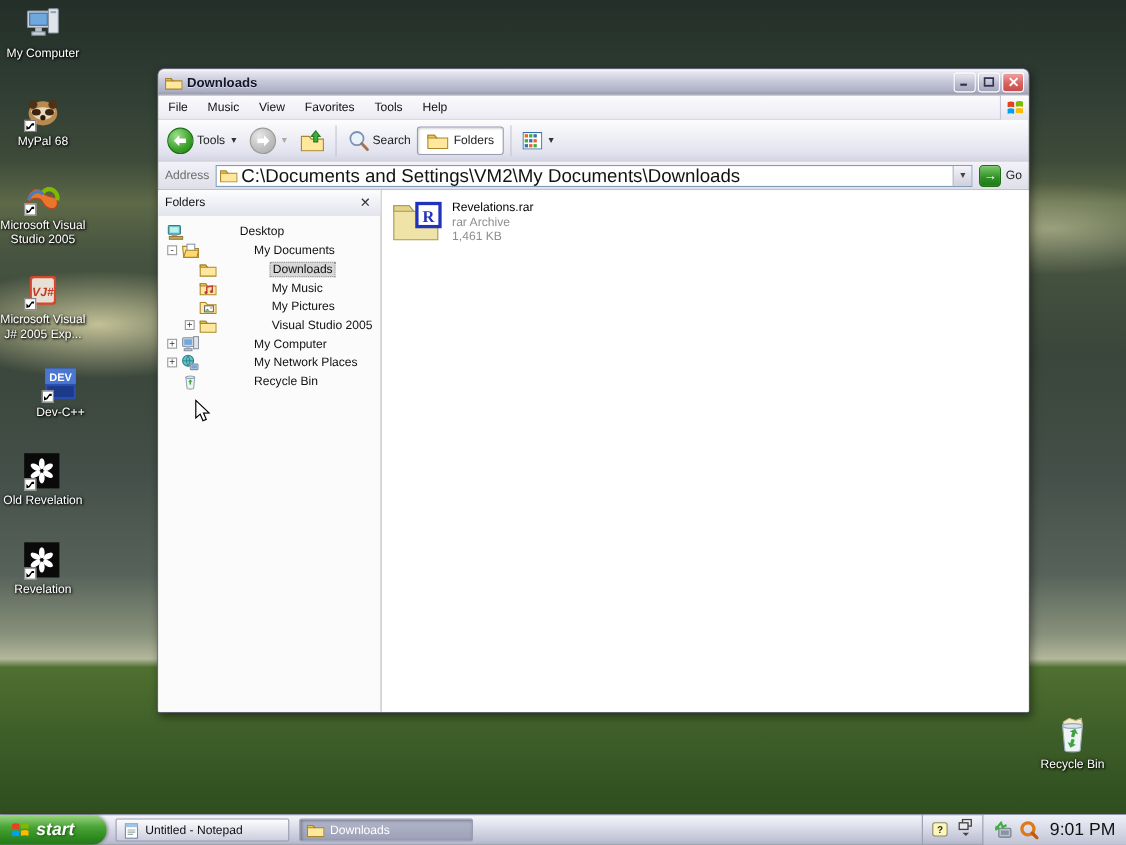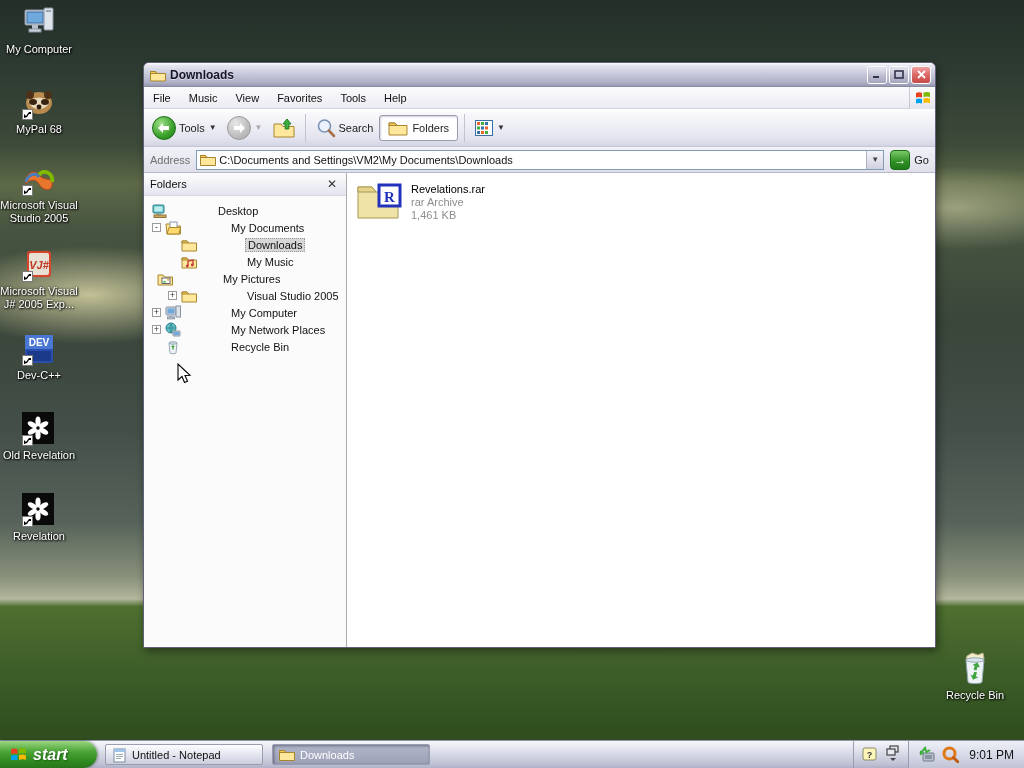--- a/index.html
+++ b/index.html
@@ -85,21 +85,21 @@
 
   .addressbar {
     height:26px; display:flex; align-items:center; padding:0 6px; gap:6px;
     background:linear-gradient(180deg,#f2f2f8,#dedfe9); border-bottom:1px solid #b9b9c8;
   }
   .addr-label { font-size:11px; color:#6e6e6e; }
   .addr-field {
     flex:1; height:20px; background:#fff; border:1px solid #7f9db9; display:flex; align-items:center; padding-left:3px;
   }
   .addr-field input {
-    flex:1; border:none; outline:none; font-size:11px; font-family:"Liberation Sans",sans-serif; color:#111; background:transparent;
+    flex:1; border:none; outline:none; font-size:17px; font-family:"Liberation Sans",sans-serif; color:#111; background:transparent;
   }
   .addr-drop { width:17px; height:18px; background:linear-gradient(180deg,#f4f4fa,#cfd0de); border-left:1px solid #aeb0c2; display:flex;align-items:center;justify-content:center; font-size:8px; color:#444; }
   .go-btn { display:flex; align-items:center; gap:4px; }
   .go-square { width:20px; height:20px; border-radius:4px; background:linear-gradient(180deg,#7cc96a,#2f8f25 60%,#1f7a18); border:1px solid #1c6e14; display:flex; align-items:center; justify-content:center; color:#fff; font-size:12px; font-weight:bold; }
   .go-label { font-size:11px; color:#222; }
 
   .win-body { flex:1; display:flex; min-height:0; background:#fff; }
   .folders-pane {
     width:203px; background:#fbfbfb; border-right:1px solid #aaa; display:flex; flex-direction:column;
   }
@@ -147,21 +147,21 @@
   .task-btn.active {
     background:linear-gradient(180deg,#b2b6c9,#9da1b8); box-shadow:inset 1px 1px 3px rgba(60,60,80,0.6);
     color:#fff;
   }
   .tb-flex { flex:1; }
   .lang-zone { display:flex; align-items:center; gap:8px; padding:0 8px; border-left:1px solid #9a9db0; }
   .tray {
     display:flex; align-items:center; gap:6px; padding:0 10px 0 10px; border-left:1px solid #9a9db0;
     background:linear-gradient(180deg,#eef0f8,#ced1e0 70%,#c0c3d4);
   }
-  .clock { font-size:12px; color:#111; padding-left:4px; }
+  .clock { font-size:16px; color:#111; padding-left:4px; }
 
   
   .cursor { position:absolute; left:177px; top:363px; z-index:50; }
 
   
   .recycle-desk { position:absolute; left:938px; top:652px; width:74px; text-align:center; }
 </style>
 </head>
 <body>
 
@@ -226,21 +226,21 @@
       </svg>
       <span class="shortcut-arrow">
         <svg width="9" height="9" viewBox="0 0 9 9">
             <path d="M1 8 L1 4 L3 6 L6 2 L8 2 L8 4 L6 4 L4 7 Z" fill="#000"></path>
           </svg>
       </span>
     </div>
     <div class="di-label">Microsoft Visual J# 2005 Exp...</div>
   </div>
 
-  <div class="desk-icon" style="left:0;top:332px">
+  <div class="desk-icon" style="left:16px;top:332px">
     <div class="di-img">
       <svg width="34" height="34" viewBox="0 0 34 34">
         <rect x="3" y="3" width="28" height="28" rx="2" fill="#2a4fae"></rect>
         <rect x="3" y="3" width="28" height="14" fill="#4a77d4"></rect>
         <rect x="5" y="19" width="24" height="10" fill="#1c3a8a"></rect>
         <text x="17" y="14" font-size="10" font-weight="bold" text-anchor="middle" fill="#fff" font-family="Liberation Sans,sans-serif">DEV</text>
       </svg>
       <span class="shortcut-arrow">
         <svg width="9" height="9" viewBox="0 0 9 9">
             <path d="M1 8 L1 4 L3 6 L6 2 L8 2 L8 4 L6 4 L4 7 Z" fill="#000"></path>
@@ -471,21 +471,21 @@
           <svg class="tree-icon" viewBox="0 0 16 16">
             <path d="M1 4 h5 l1.5 2 h8 v8 h-14.5 z" fill="#ffe79c" stroke="#a8862e"></path>
             <path d="M1 4 h5 l1.5 2 h-6.5 z" fill="#f4c65a" stroke="#a8862e"></path>
             <path d="M7 12 l0 -5 l5 -1 l0 5" stroke="#c23a3a" stroke-width="1.3" fill="none"></path>
             <circle cx="6.3" cy="12" r="1.4" fill="#c23a3a"></circle>
               <circle cx="11.3" cy="11" r="1.4" fill="#c23a3a"></circle>
           </svg>
           <span class="tree-label">My Music</span>
         </div>
 
-        <div class="tree-row" style="">
+        <div class="tree-row" style="padding-left:24px">
           <span class="exp-spacer"></span>
           <svg class="tree-icon" viewBox="0 0 16 16">
             <path d="M1 4 h5 l1.5 2 h8 v8 h-14.5 z" fill="#ffe79c" stroke="#a8862e"></path>
             <rect x="5" y="7" width="8" height="5.5" fill="#fff" stroke="#667"></rect>
             <path d="M5.5 11.5 l2 -2 l2 2 z" fill="#3fae3f"></path>
             <circle cx="11" cy="8.8" r="1" fill="#e8b23a"></circle>
           </svg>
           <span class="tree-label">My Pictures</span>
         </div>
 

